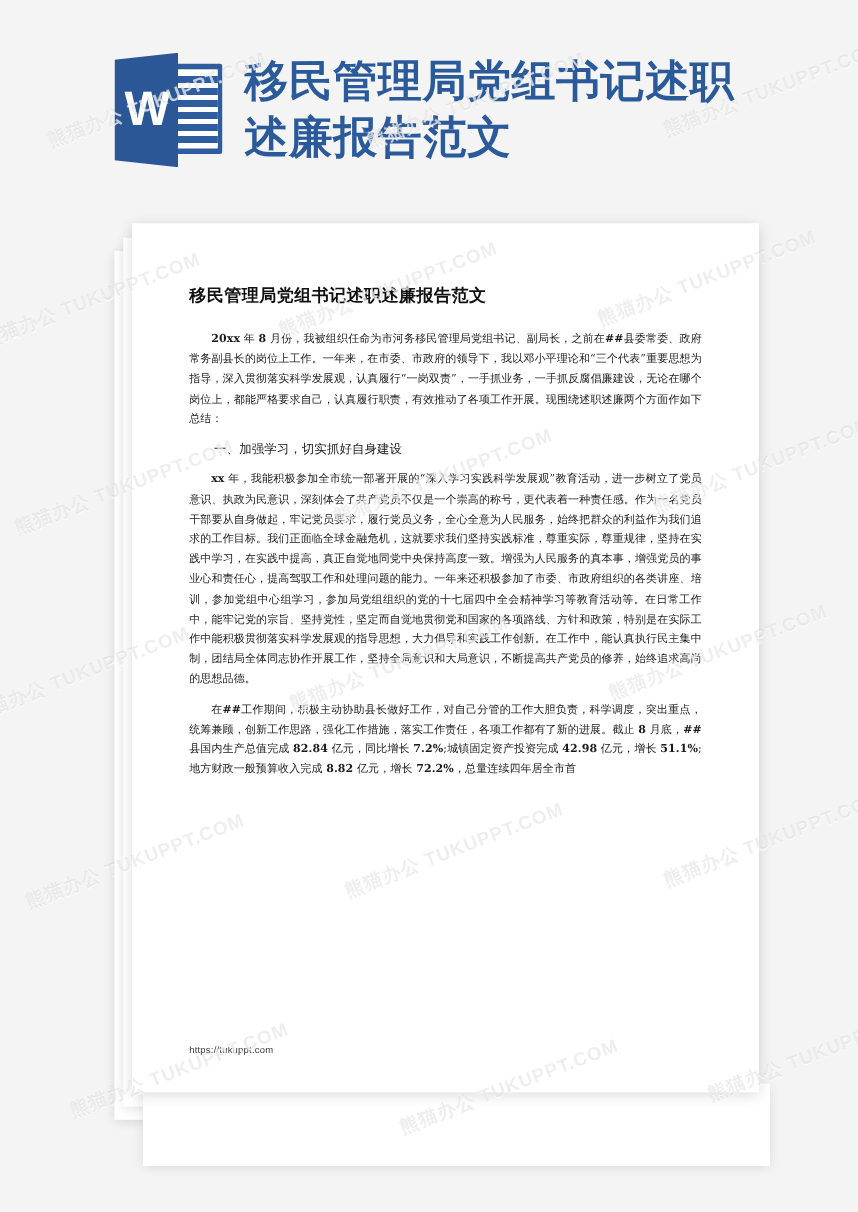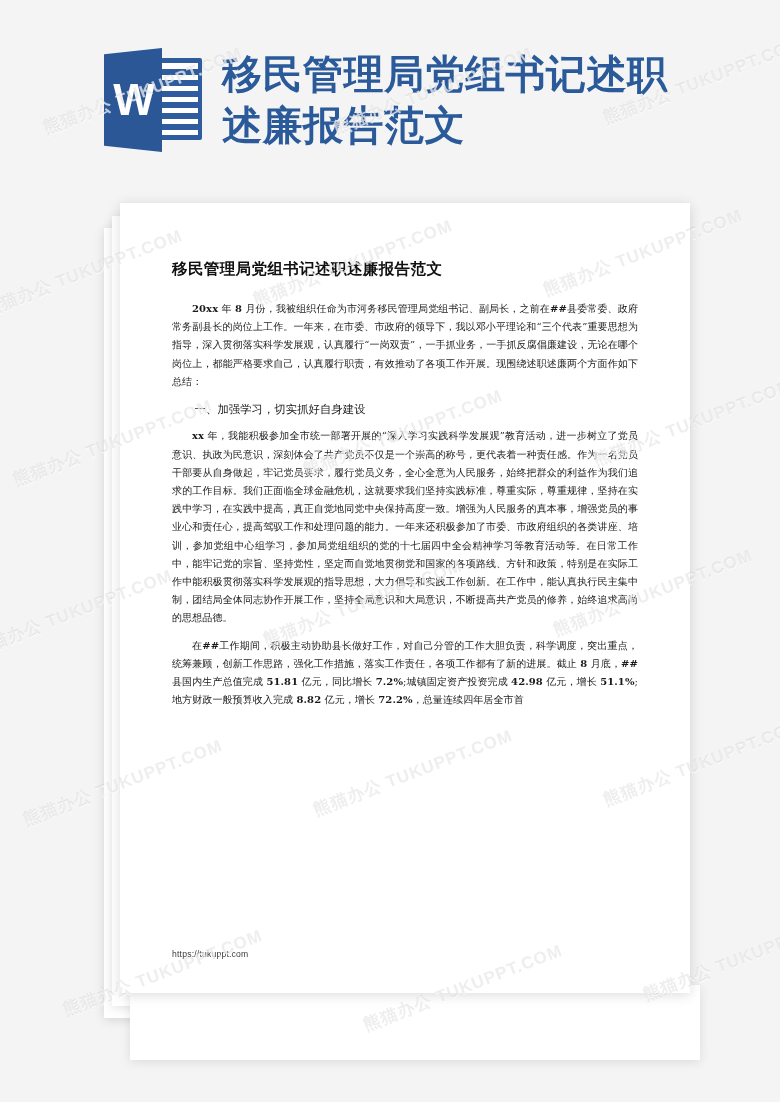--- a/index.html
+++ b/index.html
@@ -233,21 +233,21 @@
       </div>
 
       <div class="doc-p">
         <span><b class="hash">xx</b> 年，我能积极参加全市统一部署开展的“深入学习实践科学发展观”教育活动，进一步树立了党员意识、执政为民意识，深刻体会了共产党员不仅是一个崇高的称号，更代表着一种责任感。作为一名党员干部要从自身做起，牢记党员要求，履行党员义务，全心全意为人民服务，始终把群众的利益作为我们追求的工作目标。我们正面临全球金融危机，这就要求我们坚持实践标准，尊重实际，尊重规律，坚持在实践中学习，在实践中提高，真正自觉地同党中央保持高度一致。增强为人民服务的真本事，增强党员的事业心和责任心，提高驾驭工作和处理问题的能力。一年来还积极参加了市委、市政府组织的各类讲座、培训，参加党组中心组学习，参加局党组组织的党的十七届四中全会精神学习等教育活动等。在日常工作中，能牢记党的宗旨、坚持党性，坚定而自觉地贯彻党和国家的各项路线、方针和政策，特别是在实际工作中能积极贯彻落实科学发展观的指导思想，大力倡导和实践工作创新。在工作中，能认真执行民主集中制，团结局全体同志协作开展工作，坚持全局意识和大局意识，不断提高共产党员的修养，始终追求高尚的思想品德。</span>
       </div>
 
 
 
 
       <div class="doc-p">
-        <span>在<b class="hash">##</b>工作期间，积极主动协助县长做好工作，对自己分管的工作大胆负责，科学调度，突出重点，统筹兼顾，创新工作思路，强化工作措施，落实工作责任，各项工作都有了新的进展。截止 <b class="hash">8</b> 月底，<b class="hash">##</b>县国内生产总值完成 <b class="hash">51.81</b> 亿元，同比增长 <b class="hash">7.2%</b>;城镇固定资产投资完成 <b class="hash">42.98</b> 亿元，增长 <b class="hash">51.1%</b>;地方财政一般预算收入完成 <b class="hash">8.82</b> 亿元，增长 <b class="hash">72.2%</b>，总量连续四年居全市首</span>
+        <span>在<b class="hash">##</b>工作期间，积极主动协助县长做好工作，对自己分管的工作大胆负责，科学调度，突出重点，统筹兼顾，创新工作思路，强化工作措施，落实工作责任，各项工作都有了新的进展。截止 <b class="hash">8</b> 月底，<b class="hash">##</b>县国内生产总值完成 <b class="hash">82.84</b> 亿元，同比增长 <b class="hash">7.2%</b>;城镇固定资产投资完成 <b class="hash">42.98</b> 亿元，增长 <b class="hash">51.1%</b>;地方财政一般预算收入完成 <b class="hash">8.82</b> 亿元，增长 <b class="hash">72.2%</b>，总量连续四年居全市首</span>
       </div>
 
       <div class="doc-footer-url">https://tukuppt.com</div>
     </div>
   </div>
 </div>
 
 <div id="header">
   <div id="word-icon">
     <div class="wi-page"></div>

